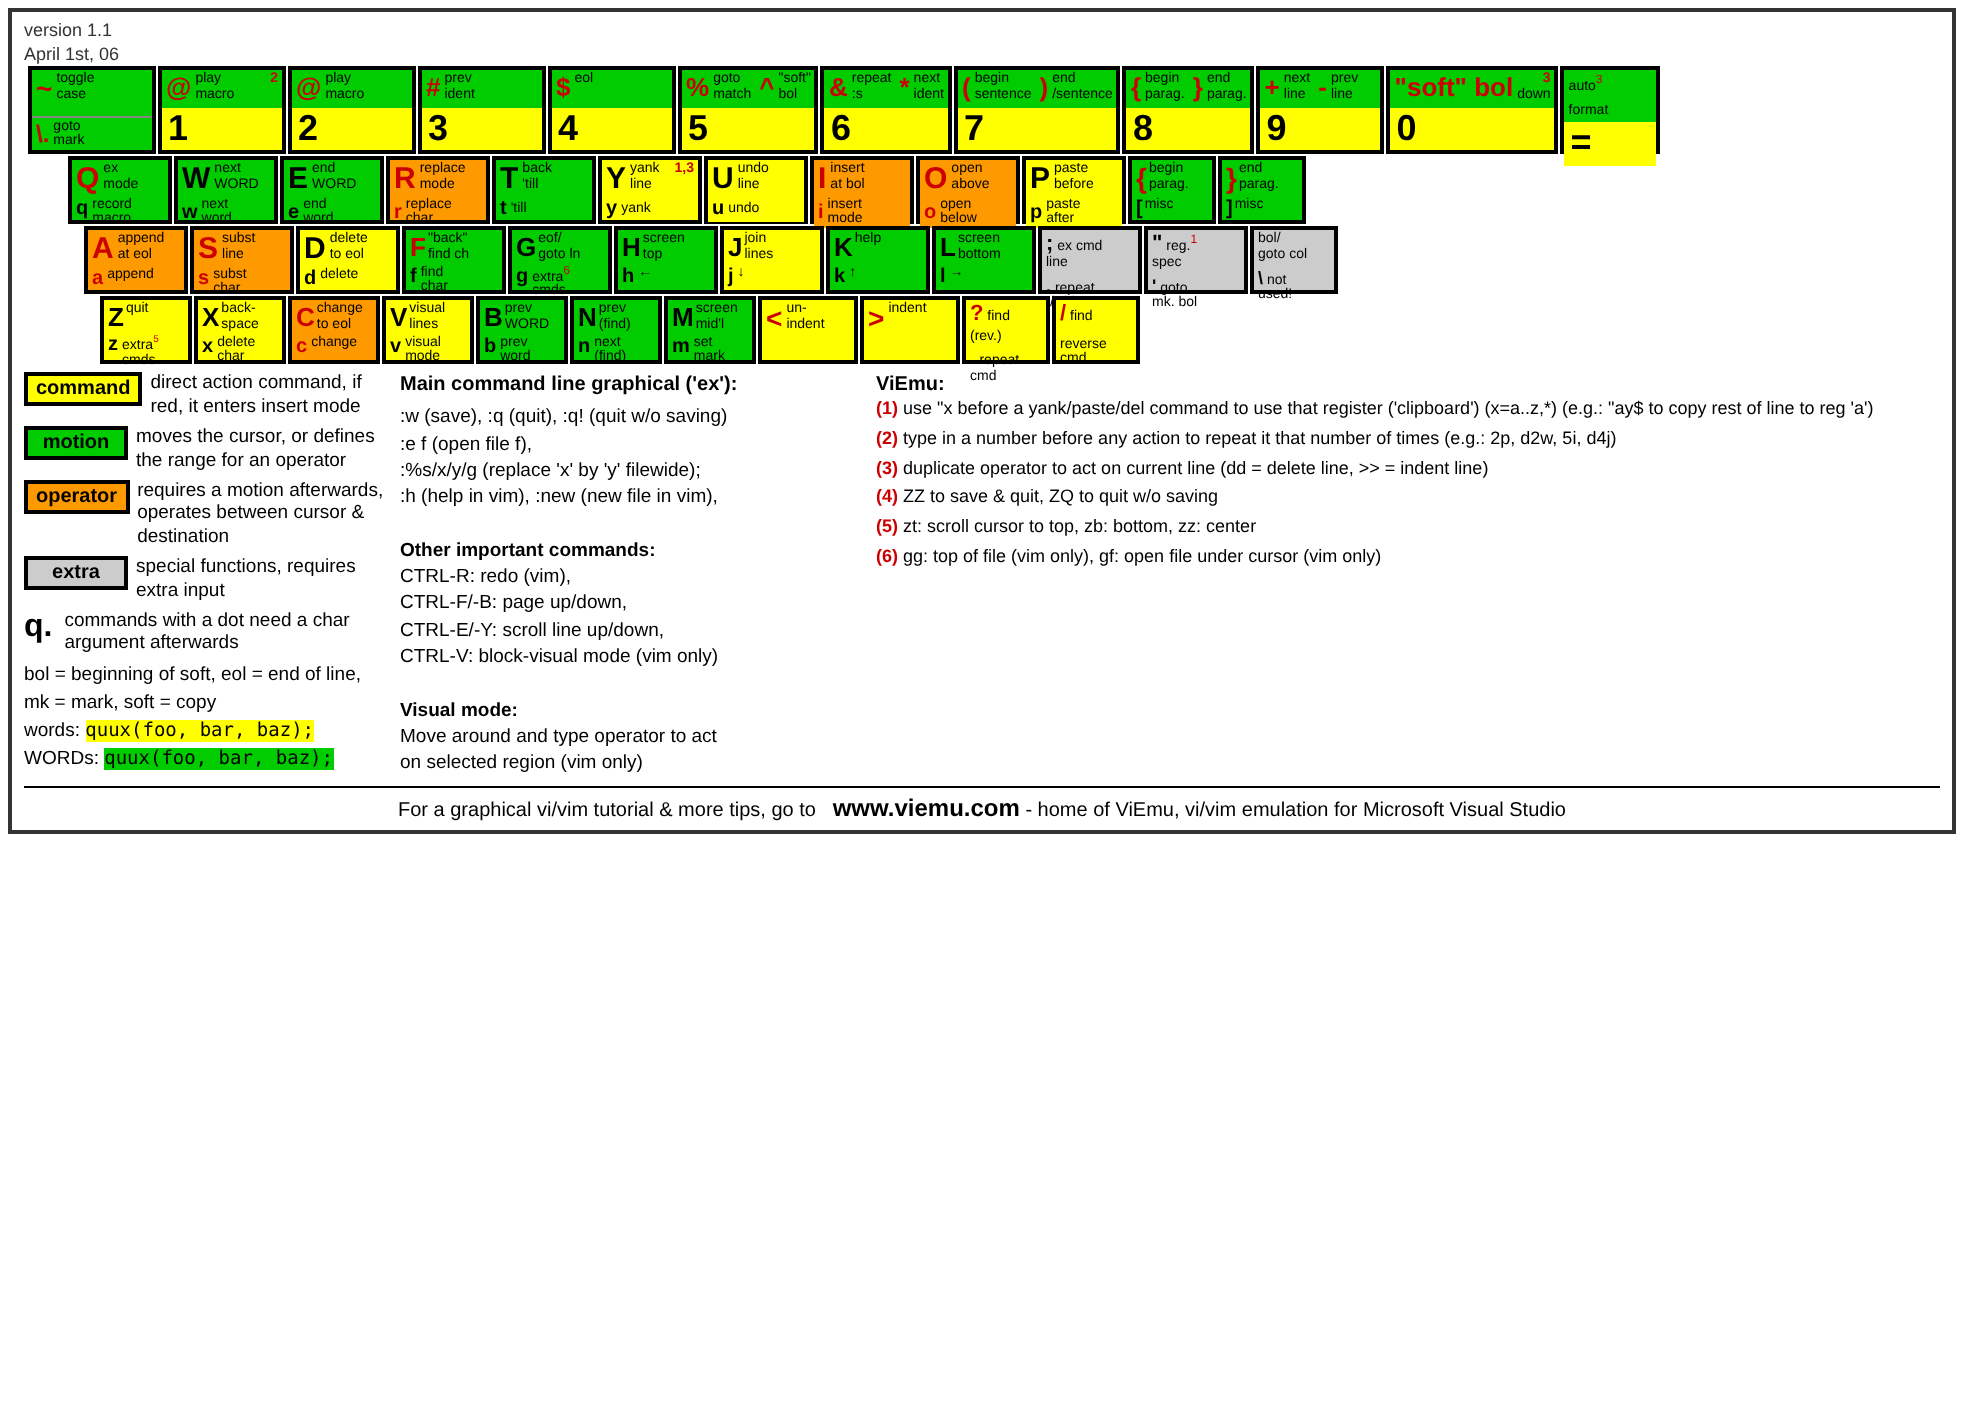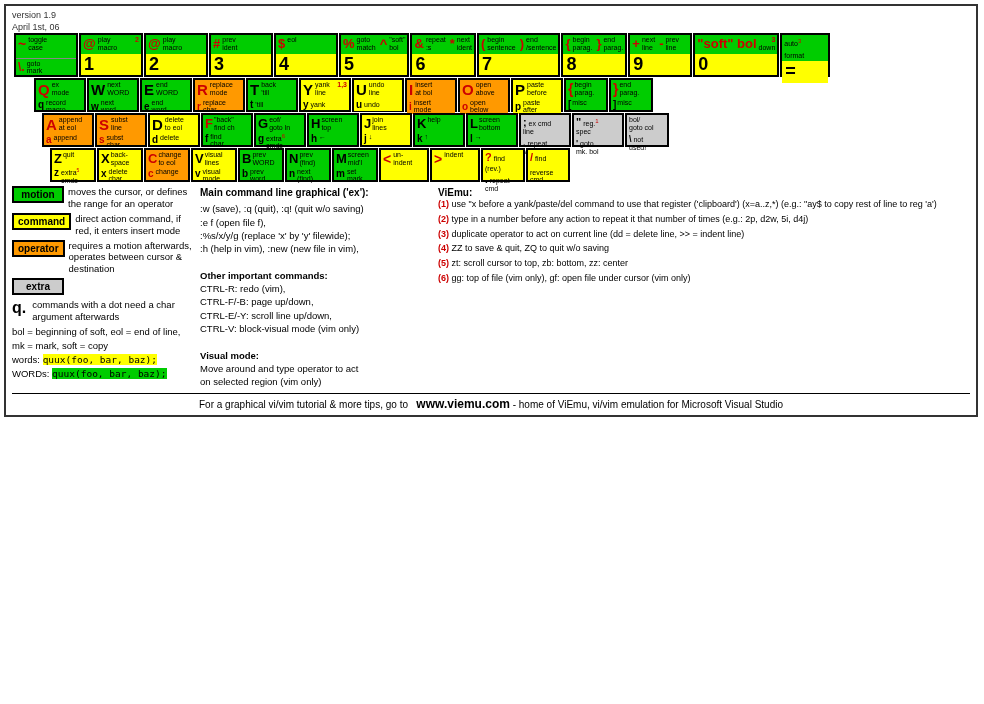--- a/index.html
+++ b/index.html
@@ -134,21 +134,21 @@
     .all-rows {
       margin-left: 2px;
     }
   </style>
 </head>
 <body>
 
 <div class="outer">
 
   <div class="version-text">
-    <span>version 1.9</span><br>
+    <span>version 1.1</span><br>
     <span>April 1st, 06</span>
   </div>
 
 
   <div class="all-rows">
     <div class="key-row" style="align-items:stretch;">
 
       <div style="min-width:64px; height:44px; border:2px solid #000; display:flex; flex-direction:column; overflow:hidden;">
         <div style="background:#00cc00; flex:1; padding:1px 2px; display:flex; gap:2px; align-items:flex-start;">
           <span style="font-size:14px; font-weight:bold; color:#cc0000;">~</span>
@@ -633,33 +633,34 @@
         </div>
         <div style="font-size:7px; margin-top:4px;">reverse<br>cmd</div>
       </div>
     </div>
   </div>
 
   <div class="bottom-section">
 
     <div class="legend-col">
       <div class="legend-item">
+        <div class="legend-box legend-yellow">command</div>
+        <span class="legend-text"><span>direct action command, if red, it enters insert mode</span></span>
+      </div>
+      <div class="legend-item">
         <div class="legend-box legend-green">motion</div>
         <span class="legend-text">moves the cursor, or defines the range for an operator</span>
-      </div>
-      <div class="legend-item">
-        <div class="legend-box legend-yellow">command</div>
-        <span class="legend-text"><span>direct action command, if red, it enters insert mode</span></span>
       </div>
       <div class="legend-item">
         <div class="legend-box legend-orange">operator</div>
         <span class="legend-text">requires a motion afterwards, operates between cursor &amp; destination</span>
       </div>
       <div class="legend-item">
         <div class="legend-box legend-gray">extra</div>
+        <span class="legend-text">special functions, requires extra input</span>
       </div>
       <div class="legend-item">
         <span class="dot-q">q.</span>
         <span class="legend-text">commands with a dot need a char argument afterwards</span>
       </div>
       <div class="words-line">bol = beginning of soft, eol = end of line,</div>
       <div class="words-line">mk = mark, soft = copy</div>
       <div class="words-line">
         <span>words:</span>
         <span class="words-highlight">quux(foo, bar, baz);</span>

